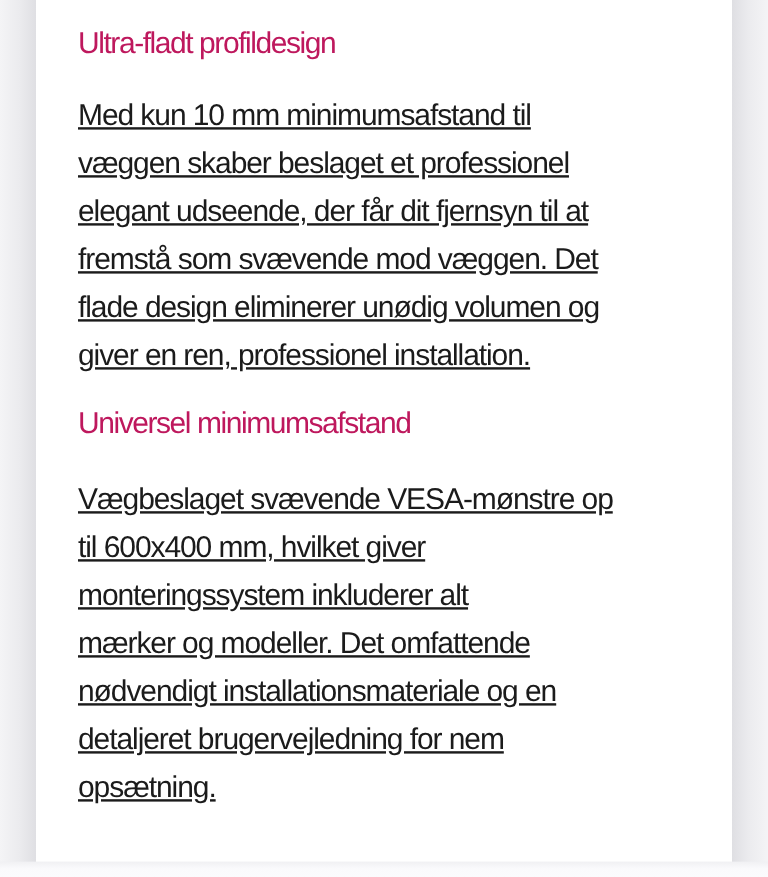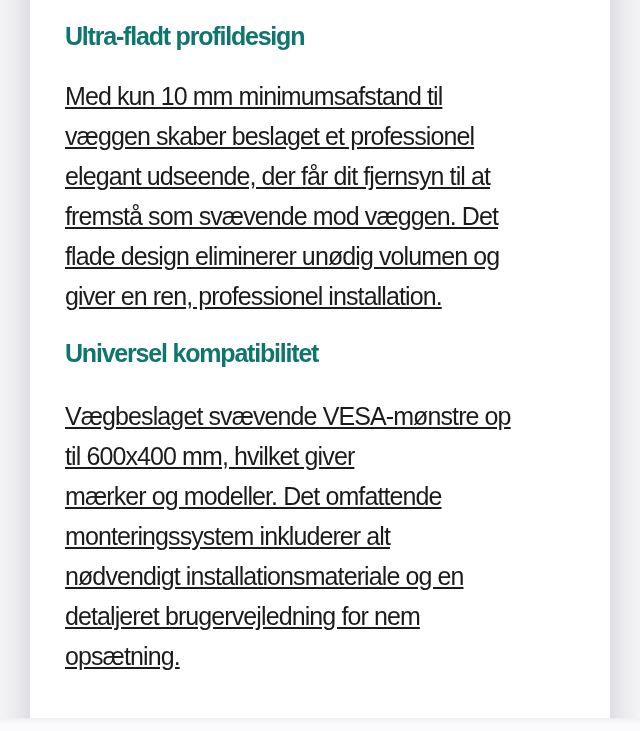--- a/index.html
+++ b/index.html
@@ -48,25 +48,25 @@
     position: absolute;
     left: 0;
     right: 0;
     bottom: 0;
     height: 13px;
     background: linear-gradient(to bottom, #f0f0f3 0%, #fafafc 45%, #fbfbfd 100%);
     z-index: 3;
   }
   .section-heading {
     margin: 0;
-    font-weight: bold;
+    font-weight: normal;
     font-size: 25px;
     line-height: 30px;
     letter-spacing: -1.2px;
-    color: #0f766e;
+    color: #be185d;
   }
   .section-heading.first { margin-top: 21px; }
   .section-heading.second { margin-top: 22px; }
   .para {
     margin: 0;
     font-weight: normal;
     font-size: 25px;
     line-height: 40px;
     letter-spacing: -0.9px;
     color: #1b1b1b;
@@ -94,26 +94,26 @@
         <div class="line">Med kun 10 mm minimumsafstand til</div>
         <div class="line">væggen skaber beslaget et professionel</div>
         <div class="line">elegant udseende, der får dit fjernsyn til at</div>
         <div class="line">fremstå som svævende mod væggen. Det</div>
         <div class="line">flade design eliminerer unødig volumen og</div>
         <div class="line">giver en ren, professionel installation.</div>
       </div>
     </section>
 
     <section>
-      <h2 class="section-heading second">Universel kompatibilitet</h2>
+      <h2 class="section-heading second">Universel minimumsafstand</h2>
       <div class="para second">
         <div class="line">Vægbeslaget svævende VESA-mønstre op</div>
         <div class="line">til 600x400 mm, hvilket giver</div>
+        <div class="line">monteringssystem inkluderer alt</div>
         <div class="line">mærker og modeller. Det omfattende</div>
-        <div class="line">monteringssystem inkluderer alt</div>
         <div class="line">nødvendigt installationsmateriale og en</div>
         <div class="line">detaljeret brugervejledning for nem</div>
         <div class="line">opsætning.</div>
       </div>
     </section>
 
   </div>
 
   <div class="bottom-band"></div>
 

